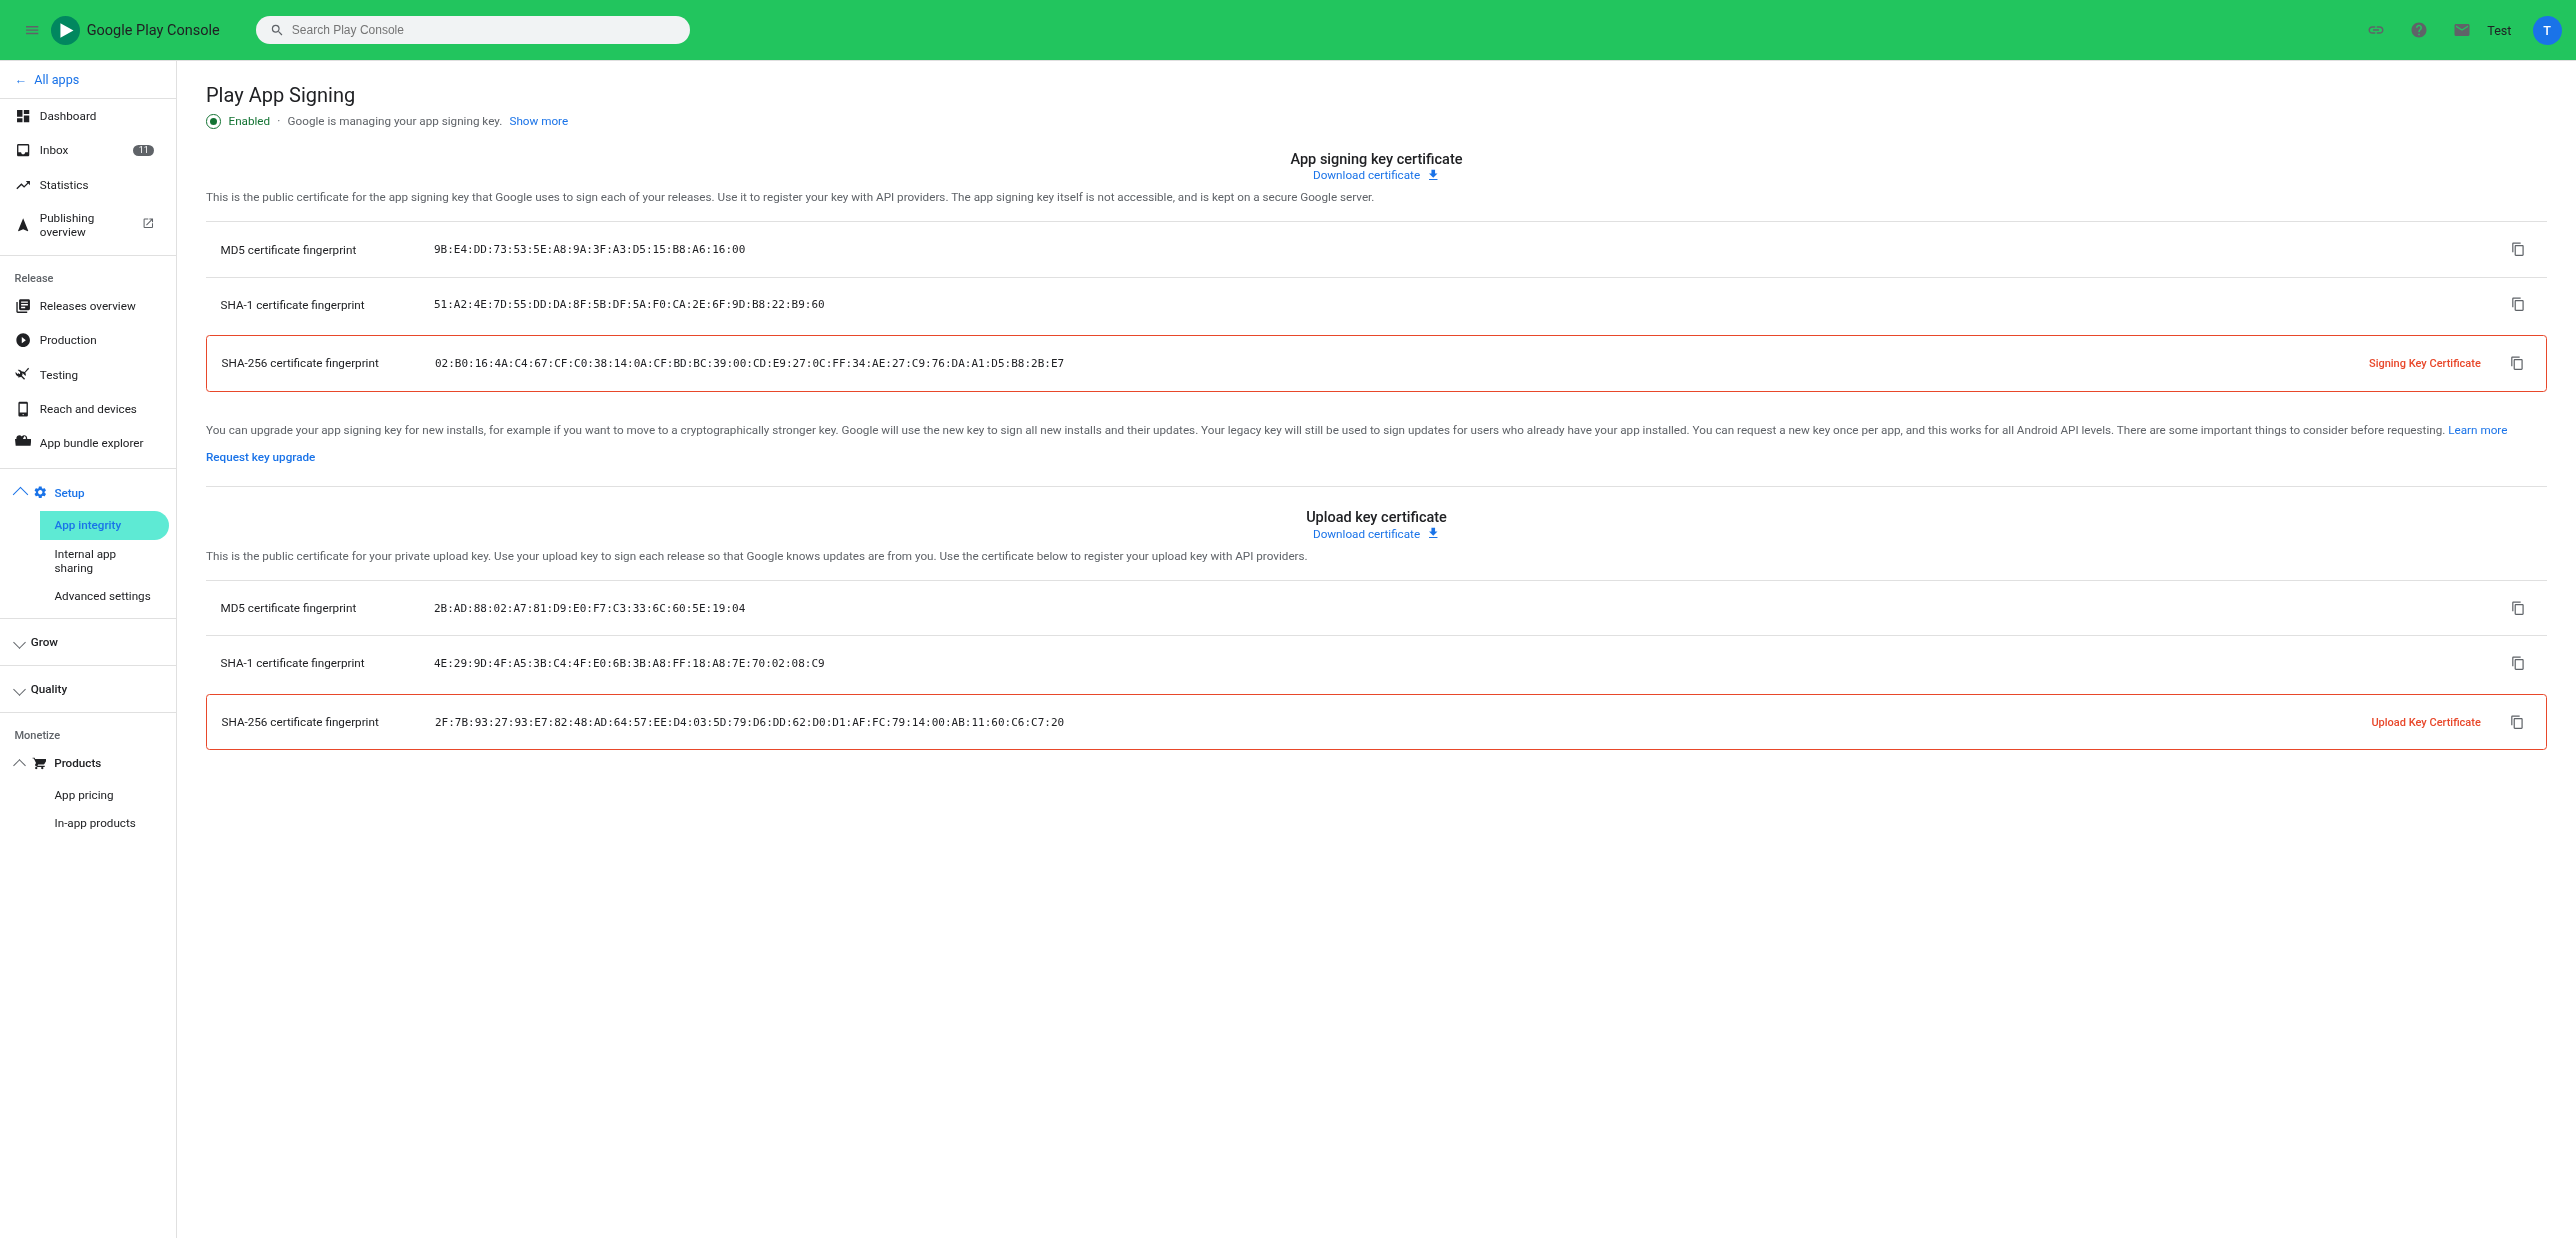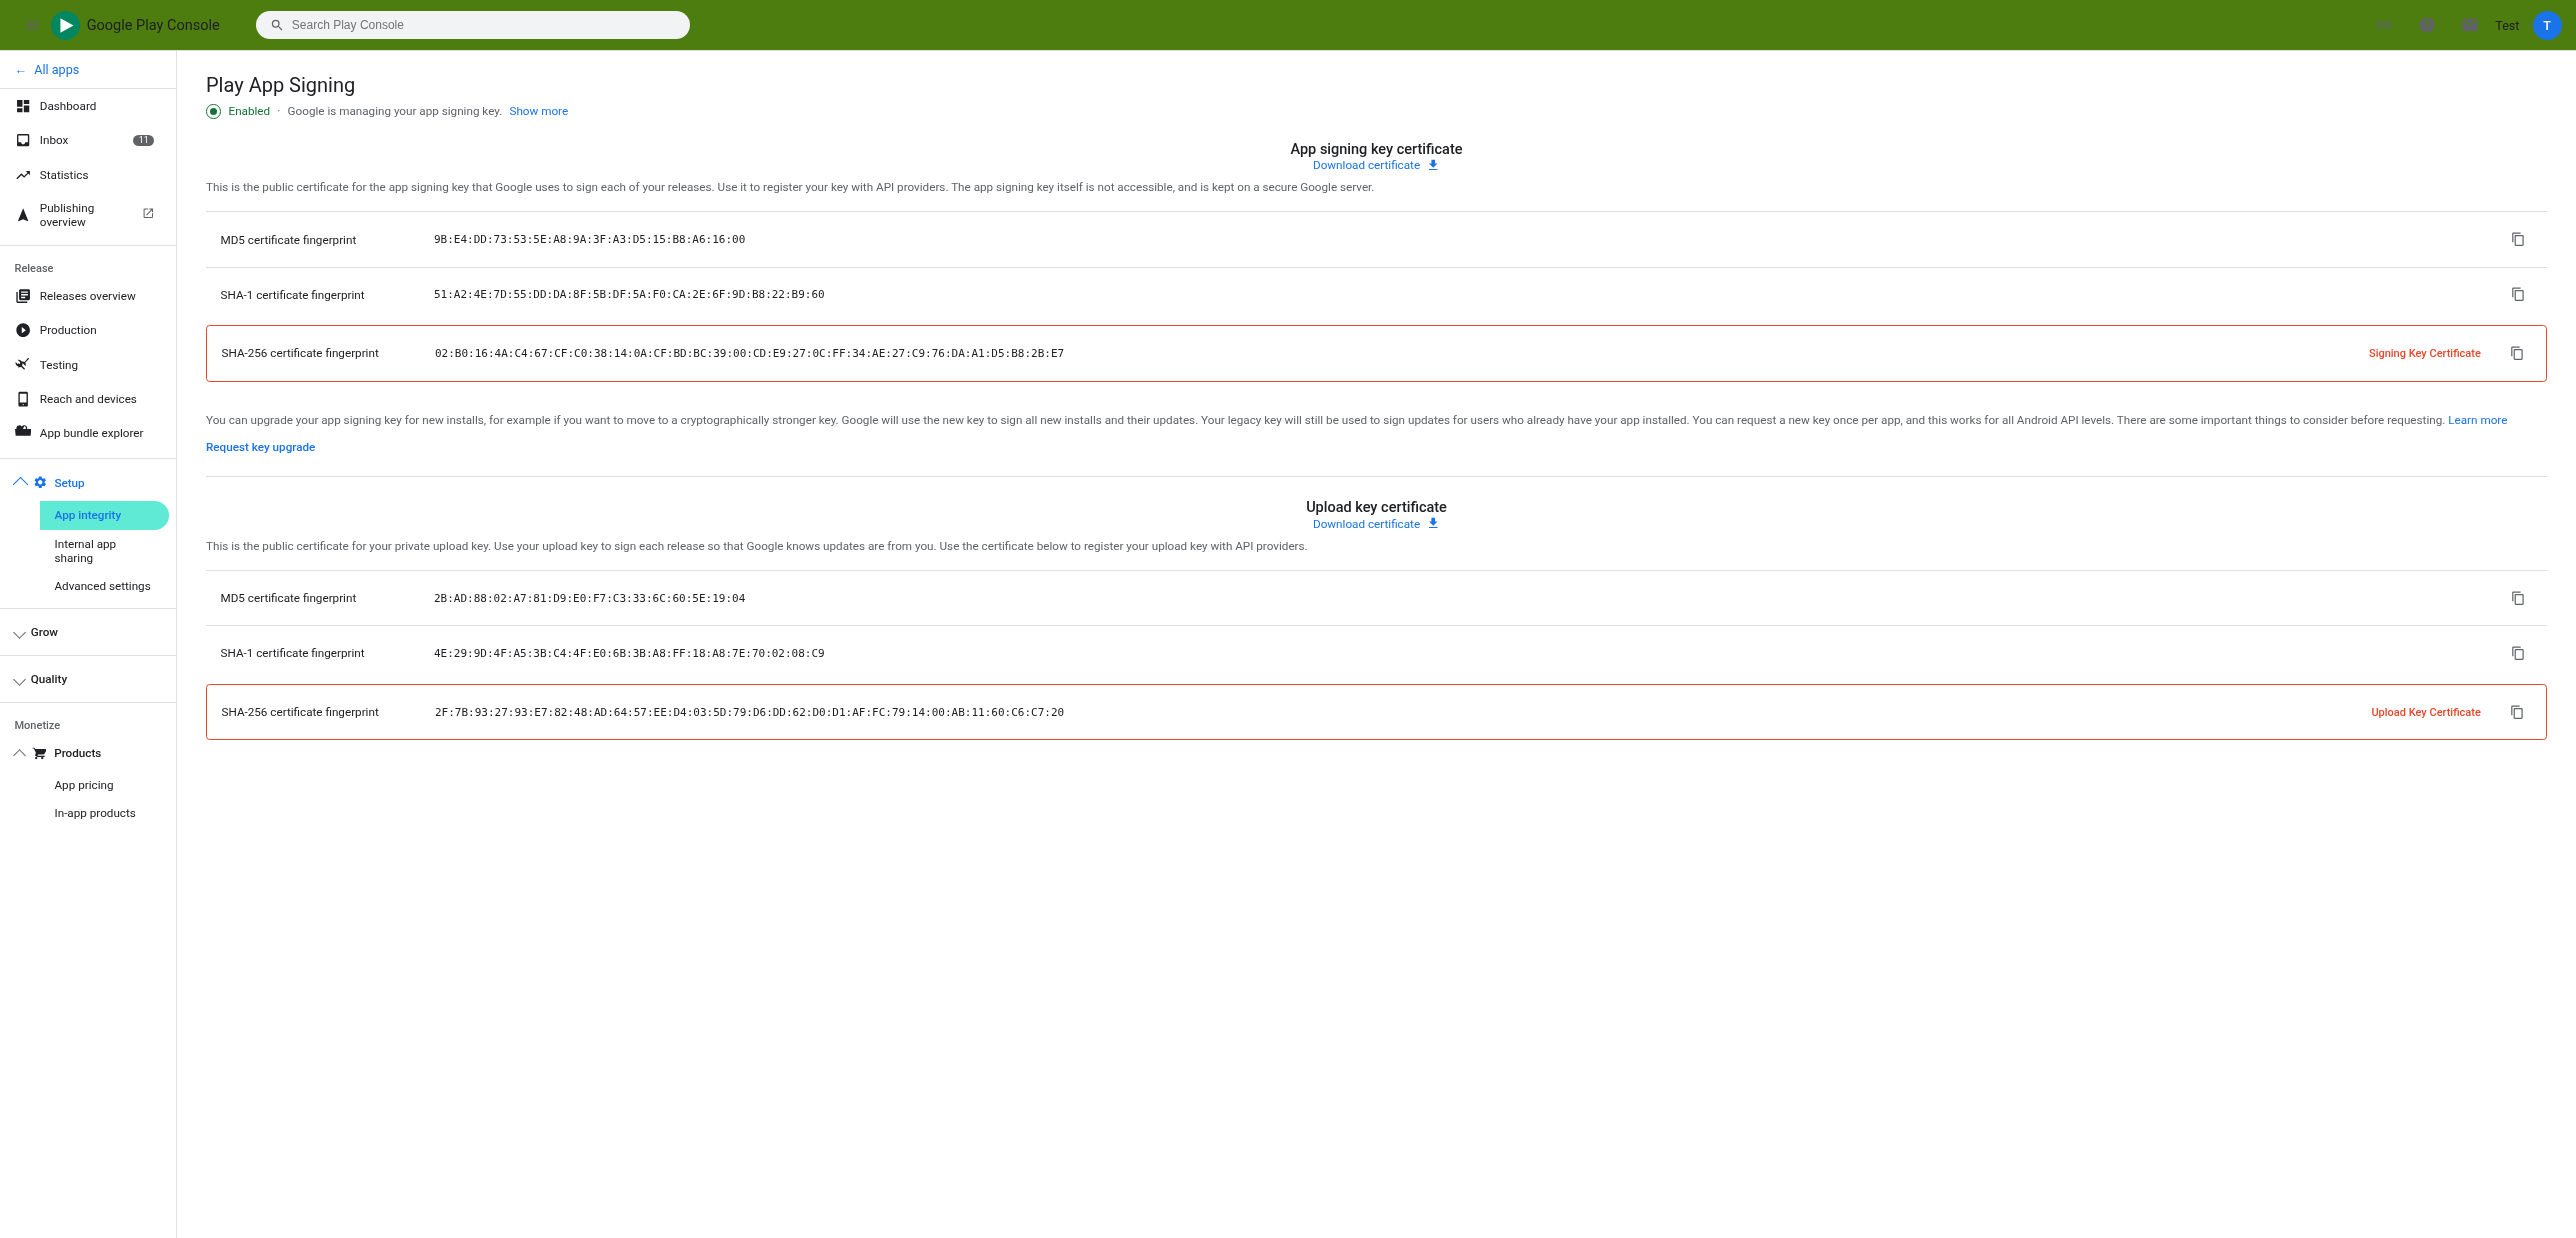--- a/index.html
+++ b/index.html
@@ -1,31 +1,31 @@
 <!DOCTYPE html>
 <html style="font-size:14.5px"><head>
   <meta charset="utf-8">
   <style>
     * { box-sizing: border-box; margin: 0; padding: 0; }
     body { font-family: 'Roboto', Arial, sans-serif; font-size: 11.7px; color: #202124; background: #f8f9fa; display: flex; flex-direction: column; height: 100vh; overflow: hidden; }
 
     
-    .topbar { display: flex; align-items: center; background: #4d7c0f; border-bottom: 0.9px solid #e0e0e0; height: 51px; padding: 0 14.5px; flex-shrink: 0; z-index: 100; }
+    .topbar { display: flex; align-items: center; background: #22c55e; border-bottom: 0.9px solid #e0e0e0; height: 61px; padding: 0 14.5px; flex-shrink: 0; z-index: 100; }
     .topbar-hamburger { width: 36px; height: 36px; display: flex; align-items: center; justify-content: center; cursor: pointer; color: #5f6368; border-radius: 50%; }
     .topbar-logo { display: flex; align-items: center; gap: 7.2px; margin-right: 18px; text-decoration: none; }
     .topbar-logo-icon { width: 29px; height: 29px; }
     .topbar-logo-text { font-size: 14.5px; color: #202124; font-weight: 400; white-space: nowrap; }
     .topbar-search { flex: 1; max-width: 434px; margin: 0 18px; }
     .search-box { display: flex; align-items: center; background: #f1f3f4; border-radius: 22px; padding: 7.2px 14.5px; gap: 7.2px; width: 100%; }
     .search-box input { border: none; background: transparent; outline: none; font-size: 12px; color: #202124; width: 100%; }
     .search-icon-svg { color: #5f6368; flex-shrink: 0; }
     .topbar-spacer { flex: 1; }
     .topbar-actions { display: flex; align-items: center; gap: 7.2px; }
     .topbar-icon-btn { width: 36px; height: 36px; display: flex; align-items: center; justify-content: center; border-radius: 50%; cursor: pointer; color: #5f6368; }
-    .topbar-user { display: flex; align-items: center; gap: 13px; cursor: pointer; }
+    .topbar-user { display: flex; align-items: center; gap: 21px; cursor: pointer; }
     .topbar-user-text { font-size: 12.6px; color: #202124; }
     .topbar-avatar { width: 29px; height: 29px; border-radius: 50%; background: #1a73e8; display: flex; align-items: center; justify-content: center; color: white; font-size: 12.6px; font-weight: 500; }
 
     
     .layout { display: flex; flex: 1; overflow: hidden; }
 
     
     .sidebar { width: 177px; background: #fff; border-right: 0.9px solid #e0e0e0; overflow-y: auto; flex-shrink: 0; }
     .sidebar-allApps { display: flex; align-items: center; gap: 7.2px; padding: 11px 14.5px; cursor: pointer; border-bottom: 0.9px solid #e0e0e0; color: #1a73e8; font-size: 12.6px; }
     .sidebar-item { display: flex; align-items: center; gap: 9px; padding: 9px 14.5px; cursor: pointer; color: #202124; font-size: 11.7px; border-radius: 0 22px 22px 0; margin-right: 7.2px; position: relative; }

